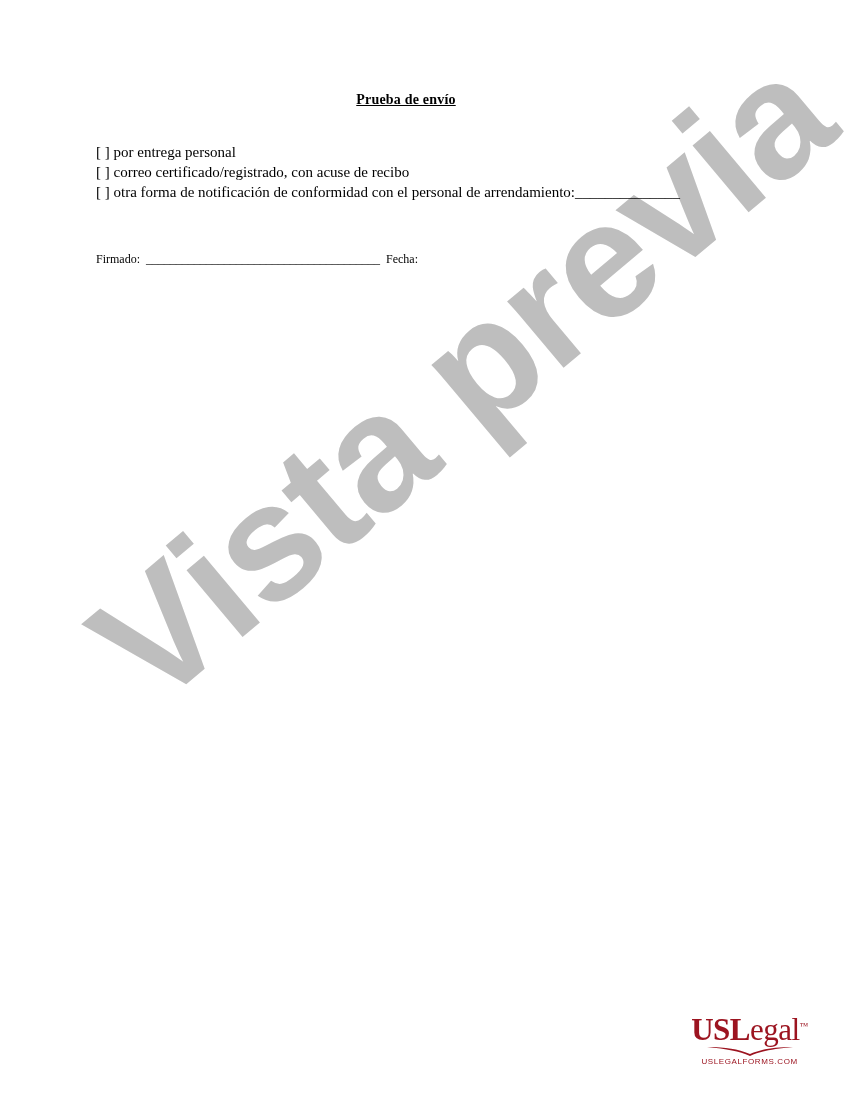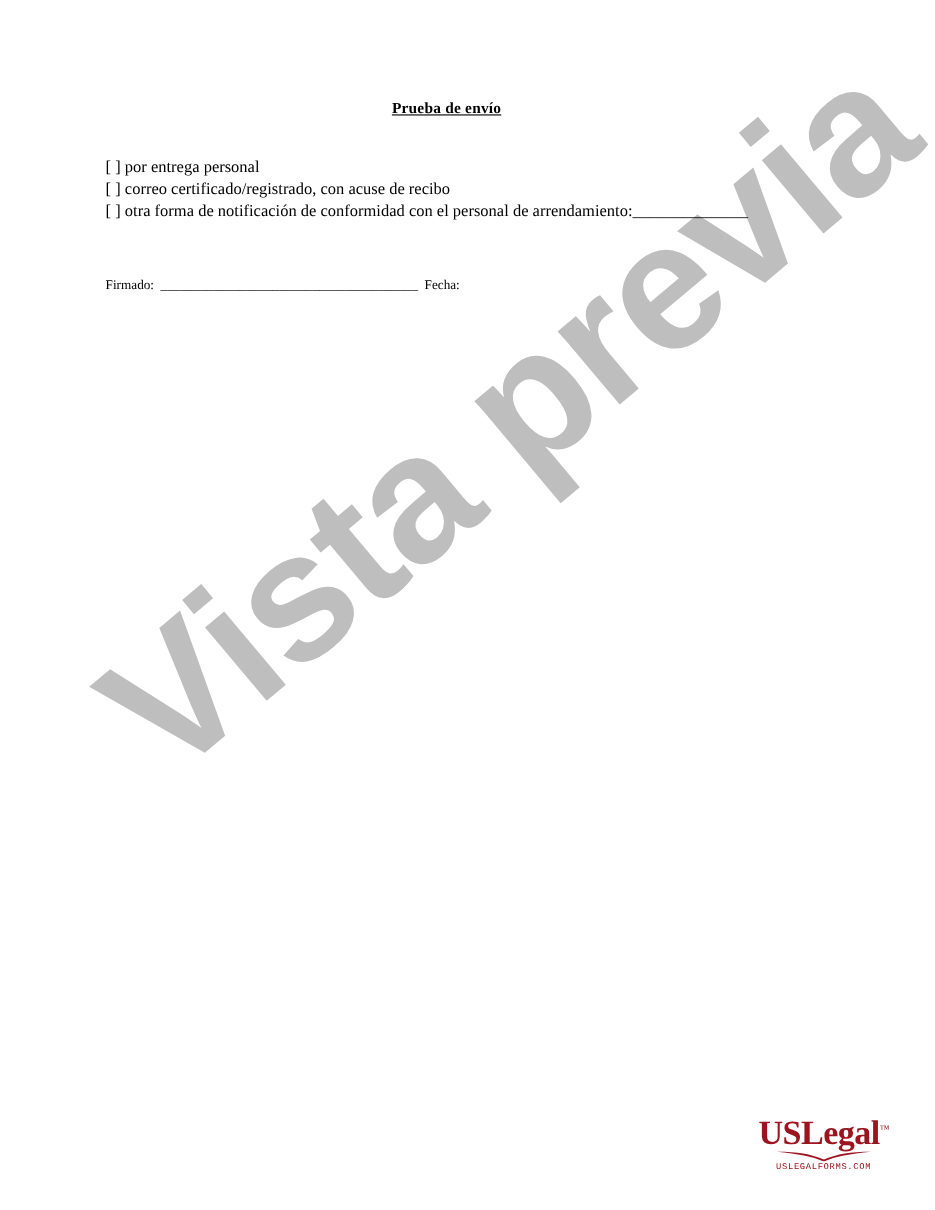--- a/index.html
+++ b/index.html
@@ -113,36 +113,36 @@
     letter-spacing: -0.5px;
     white-space: nowrap;
   }
   .logo-main .us {
     font-weight: bold;
   }
   .logo-main .l-big {
     font-weight: bold;
   }
   .logo-main .egal {
-    font-weight: bold;
+    font-weight: normal;
   }
   .logo-tm {
     font-size: 9px;
     vertical-align: super;
     color: #9c1420;
   }
   .logo-swoosh {
     margin: 1px auto 1px auto;
     width: 86px;
     height: 10px;
     position: relative;
   }
   .logo-swoosh svg { display: block; }
   .logo-sub {
-    font-family: Liberation Mono, monospace;
+    font-family: Liberation Sans, sans-serif;
     font-size: 8px;
     letter-spacing: 0.6px;
     color: #9c1420;
     white-space: nowrap;
   }
 </style>
 </head>
 <body>
 
 <div class="page">

